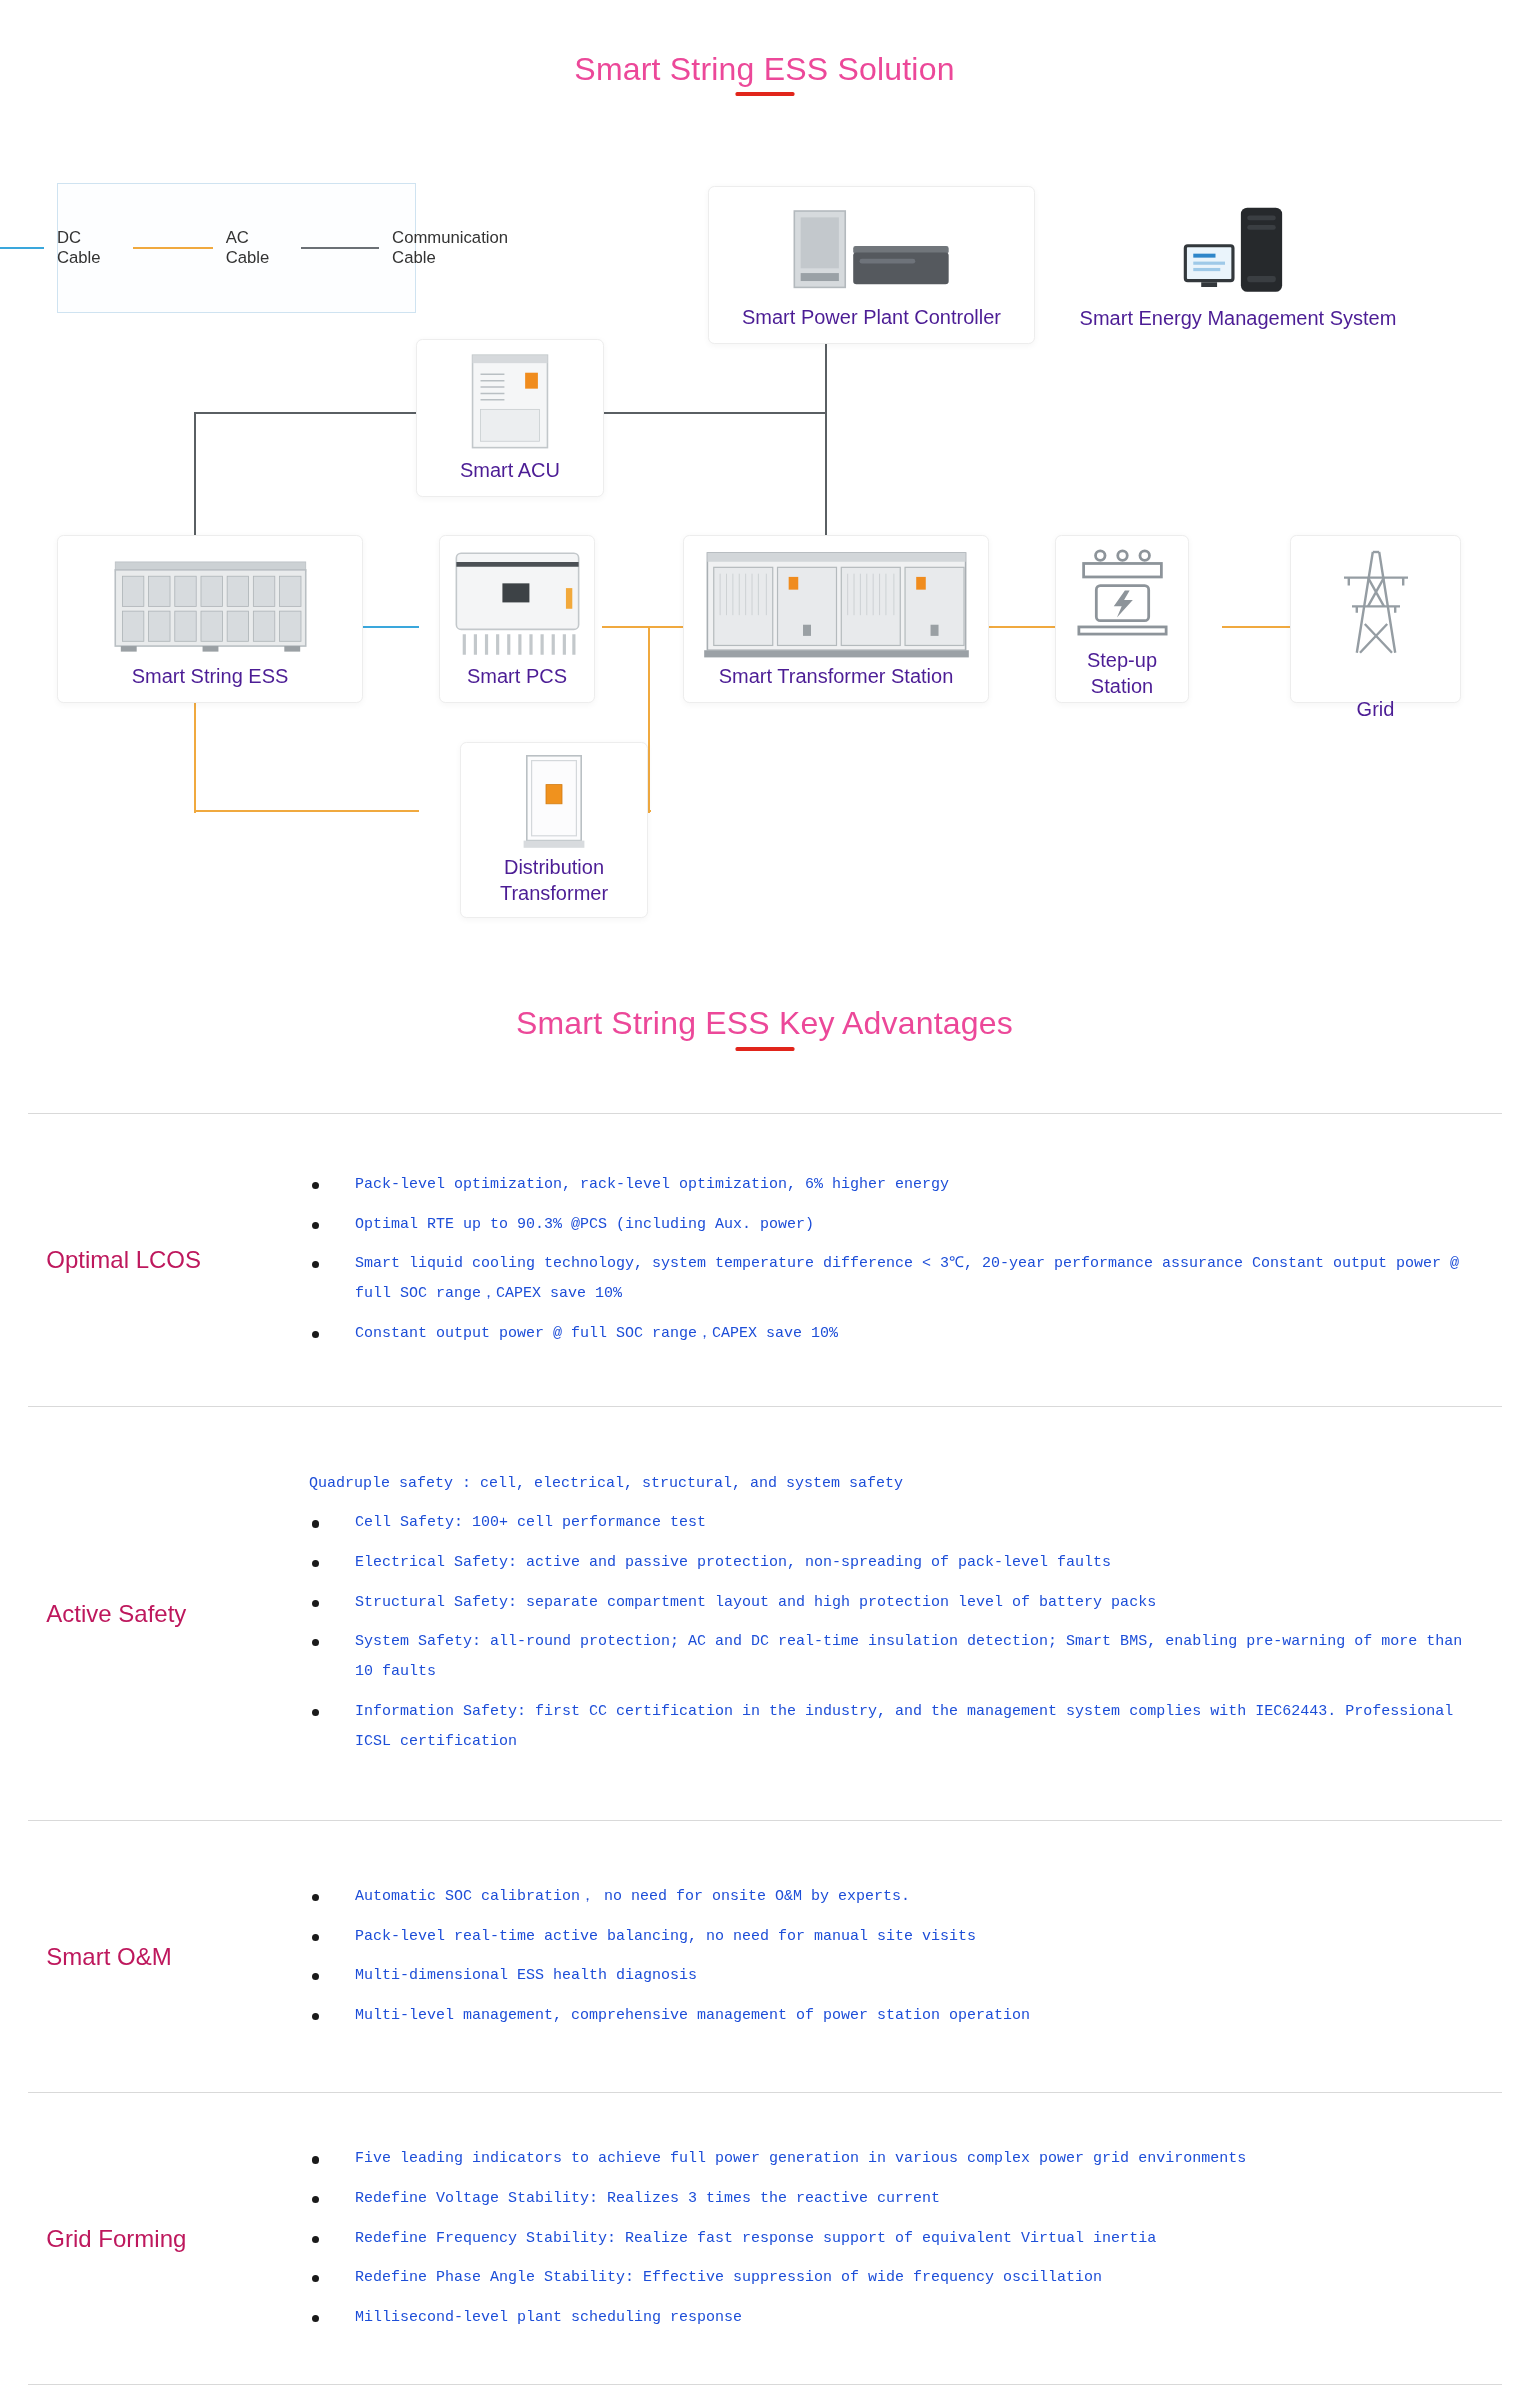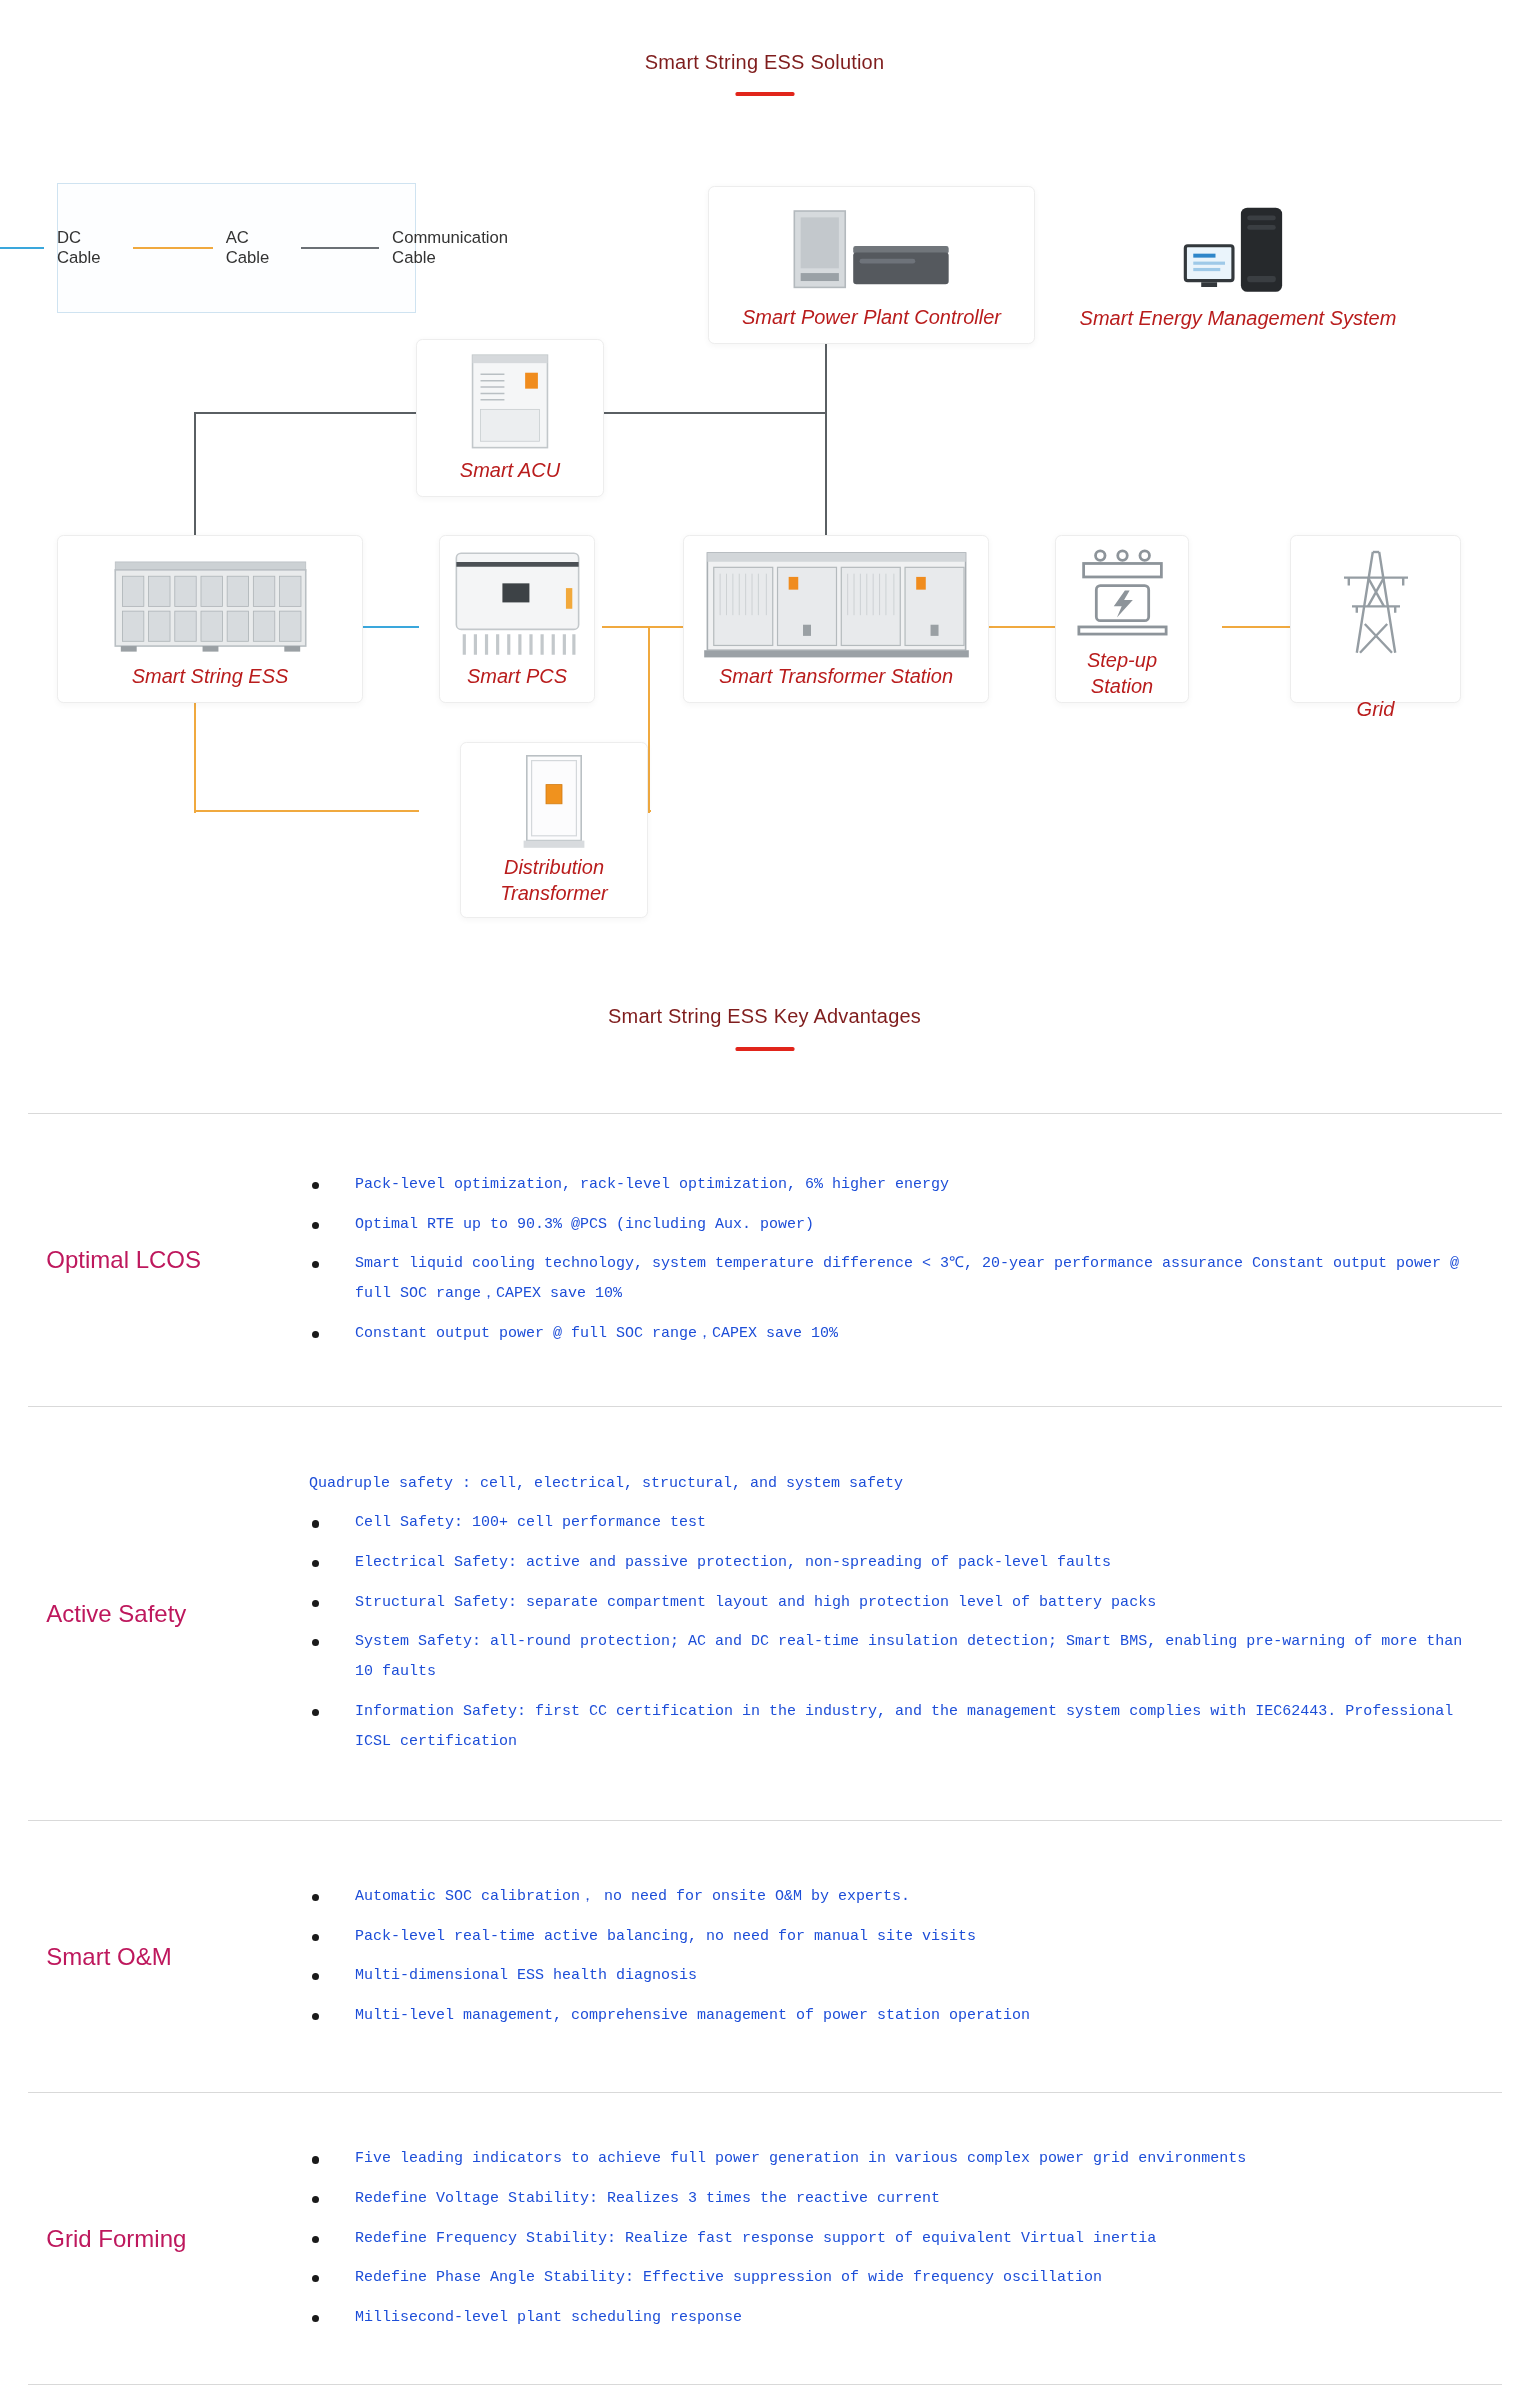--- a/index.html
+++ b/index.html
@@ -1,20 +1,20 @@
 <!DOCTYPE html>
 <html style="font-size:12.7px"><head>
 <meta charset="utf-8">
 <style>
   * { margin:0; padding:0; box-sizing:border-box; }
   html,body { background:#ffffff; }
   body { font-family:"Liberation Sans", sans-serif; color:#1a1a1a; }
   .page { position:relative; width:1529px; height:2401px; margin:0 auto; background:#fff; overflow:hidden; }
 
-  .sec-title { position:absolute; left:0; width:100%; text-align:center; font-size:20px; font-weight:500; color:#7f1d1d; letter-spacing:0.2px; }
+  .sec-title { position:absolute; left:0; width:100%; text-align:center; font-size:32px; font-weight:500; color:#ec4899; letter-spacing:0.2px; }
   .red-underline { position:absolute; left:50%; transform:translateX(-50%); width:59px; height:4px; background:#e1251b; border-radius:1.6px; }
 
   
   .legend { position:absolute; left:57px; top:183px; width:359px; height:130px; border:0.8px solid #cfe3f1; background:#fdfeff; display:flex; flex-direction:row; justify-content:center; gap:16px; padding-left:17.5px; }
   .legend-row { display:flex; align-items:center; gap:12.7px; }
   .legend-line { width:96px; height:1.6px; }
   .legend-line.dc { background:#3aa7dc; }
   .legend-line.ac { background:#f0a93f; }
   .legend-line.comm { background:#6b7075; }
   .legend-label { font-size:16.7px; color:#333; }
@@ -22,21 +22,21 @@
   
   .cline { position:absolute; }
   .cline.comm { background:#5a5f63; }
   .cline.dc { background:#3aa7dc; }
   .cline.ac { background:#f0a93f; }
 
   
   .node { position:absolute; background:#fff; border:0.8px solid #ededed; border-radius:6.4px; box-shadow:0 1.6px 6.4px rgba(0,0,0,.04); display:flex; flex-direction:column; align-items:center; }
   .node.borderless { border:none; box-shadow:none; }
   .node-img { flex:1; display:flex; align-items:center; justify-content:center; padding-top:8px; }
-  .node-label { padding:0 6.4px 12.7px 6.4px; font-size:20px; color:#b91c1c; text-align:center; line-height:25.5px;font-style:italic; }
+  .node-label { padding:0 6.4px 12.7px 6.4px; font-size:20px; color:#4c1d95; text-align:center; line-height:25.5px; }
 
   
   .adv-row { position:absolute; left:28px; width:1474px; border-top:0.8px solid #d9d9d9; display:flex; align-items:center; }
   .adv-row.bottom { border-bottom:0.8px solid #d9d9d9; }
   .adv-label { width:281px; padding-left:18.3px; font-size:24px; color:#be185d; flex-shrink:0; }
   .adv-content { width:1163px; font-size:15px; line-height:30px; color:#1d4ed8;font-family:Liberation Mono, monospace; }
   .adv-content ul { list-style:none; }
   .adv-content li { position:relative; padding-left:46px; margin:9.6px 0; }
   .adv-content li::before { content:""; position:absolute; left:3.2px; top:12px; width:7.2px; height:7.2px; border-radius:50%; background:#1a1a1a; }
   .adv-intro { margin:8px 0; }

